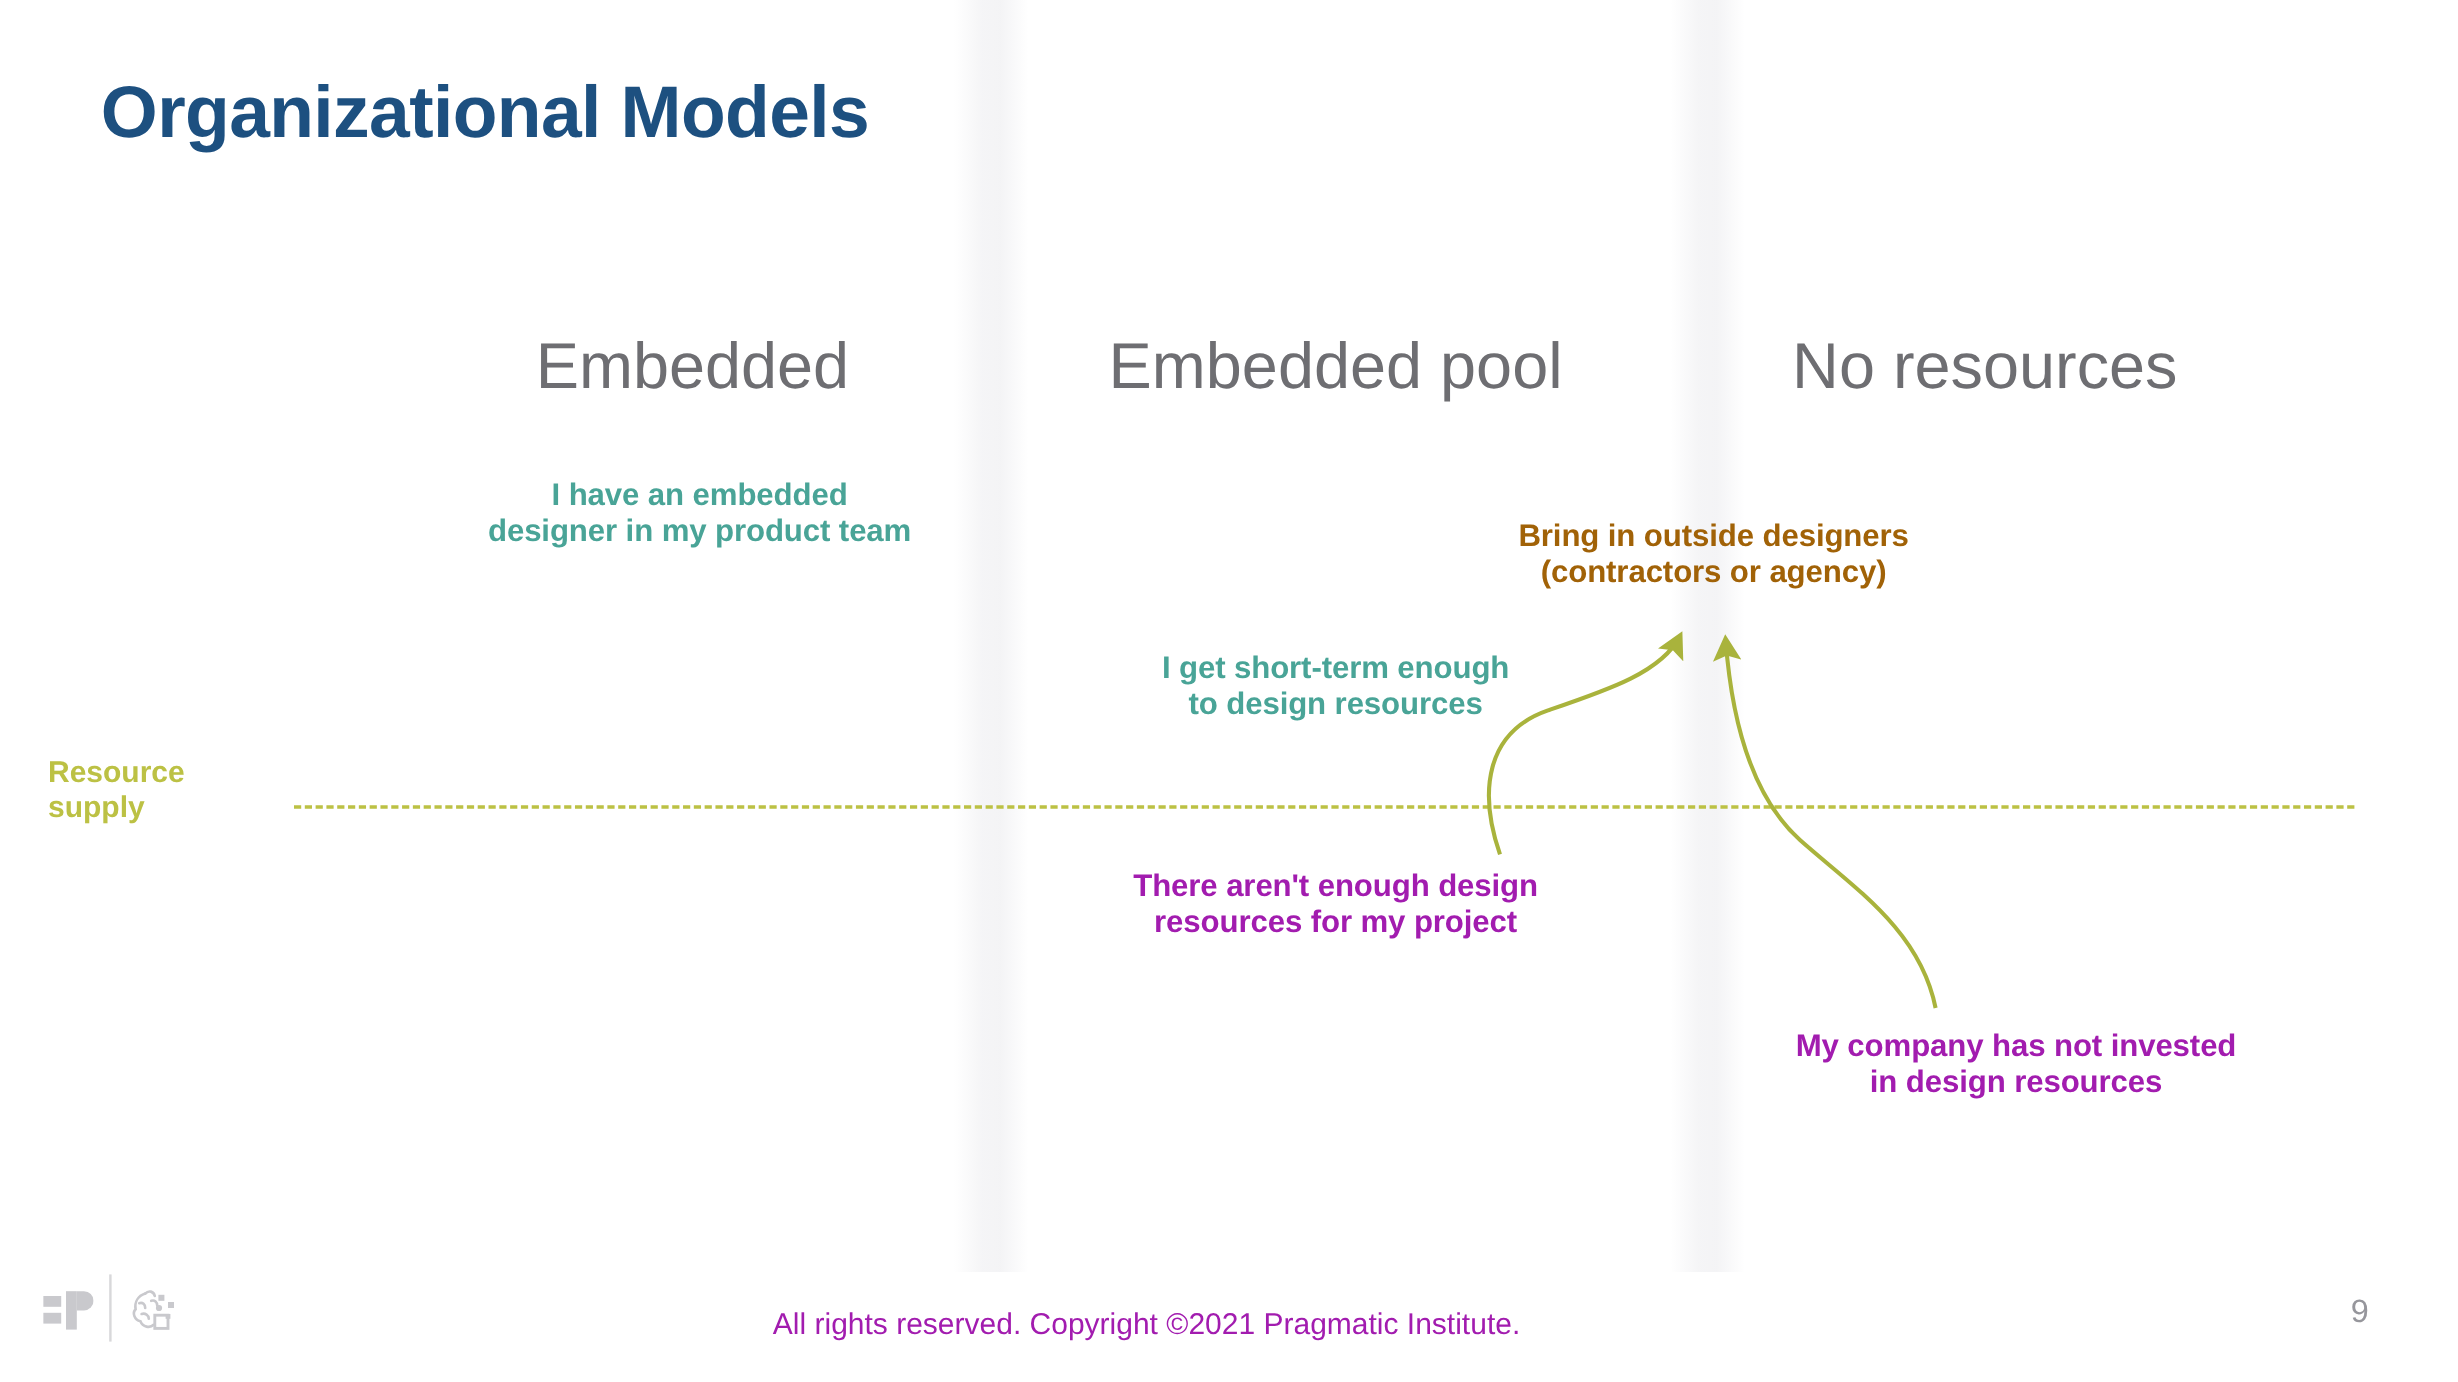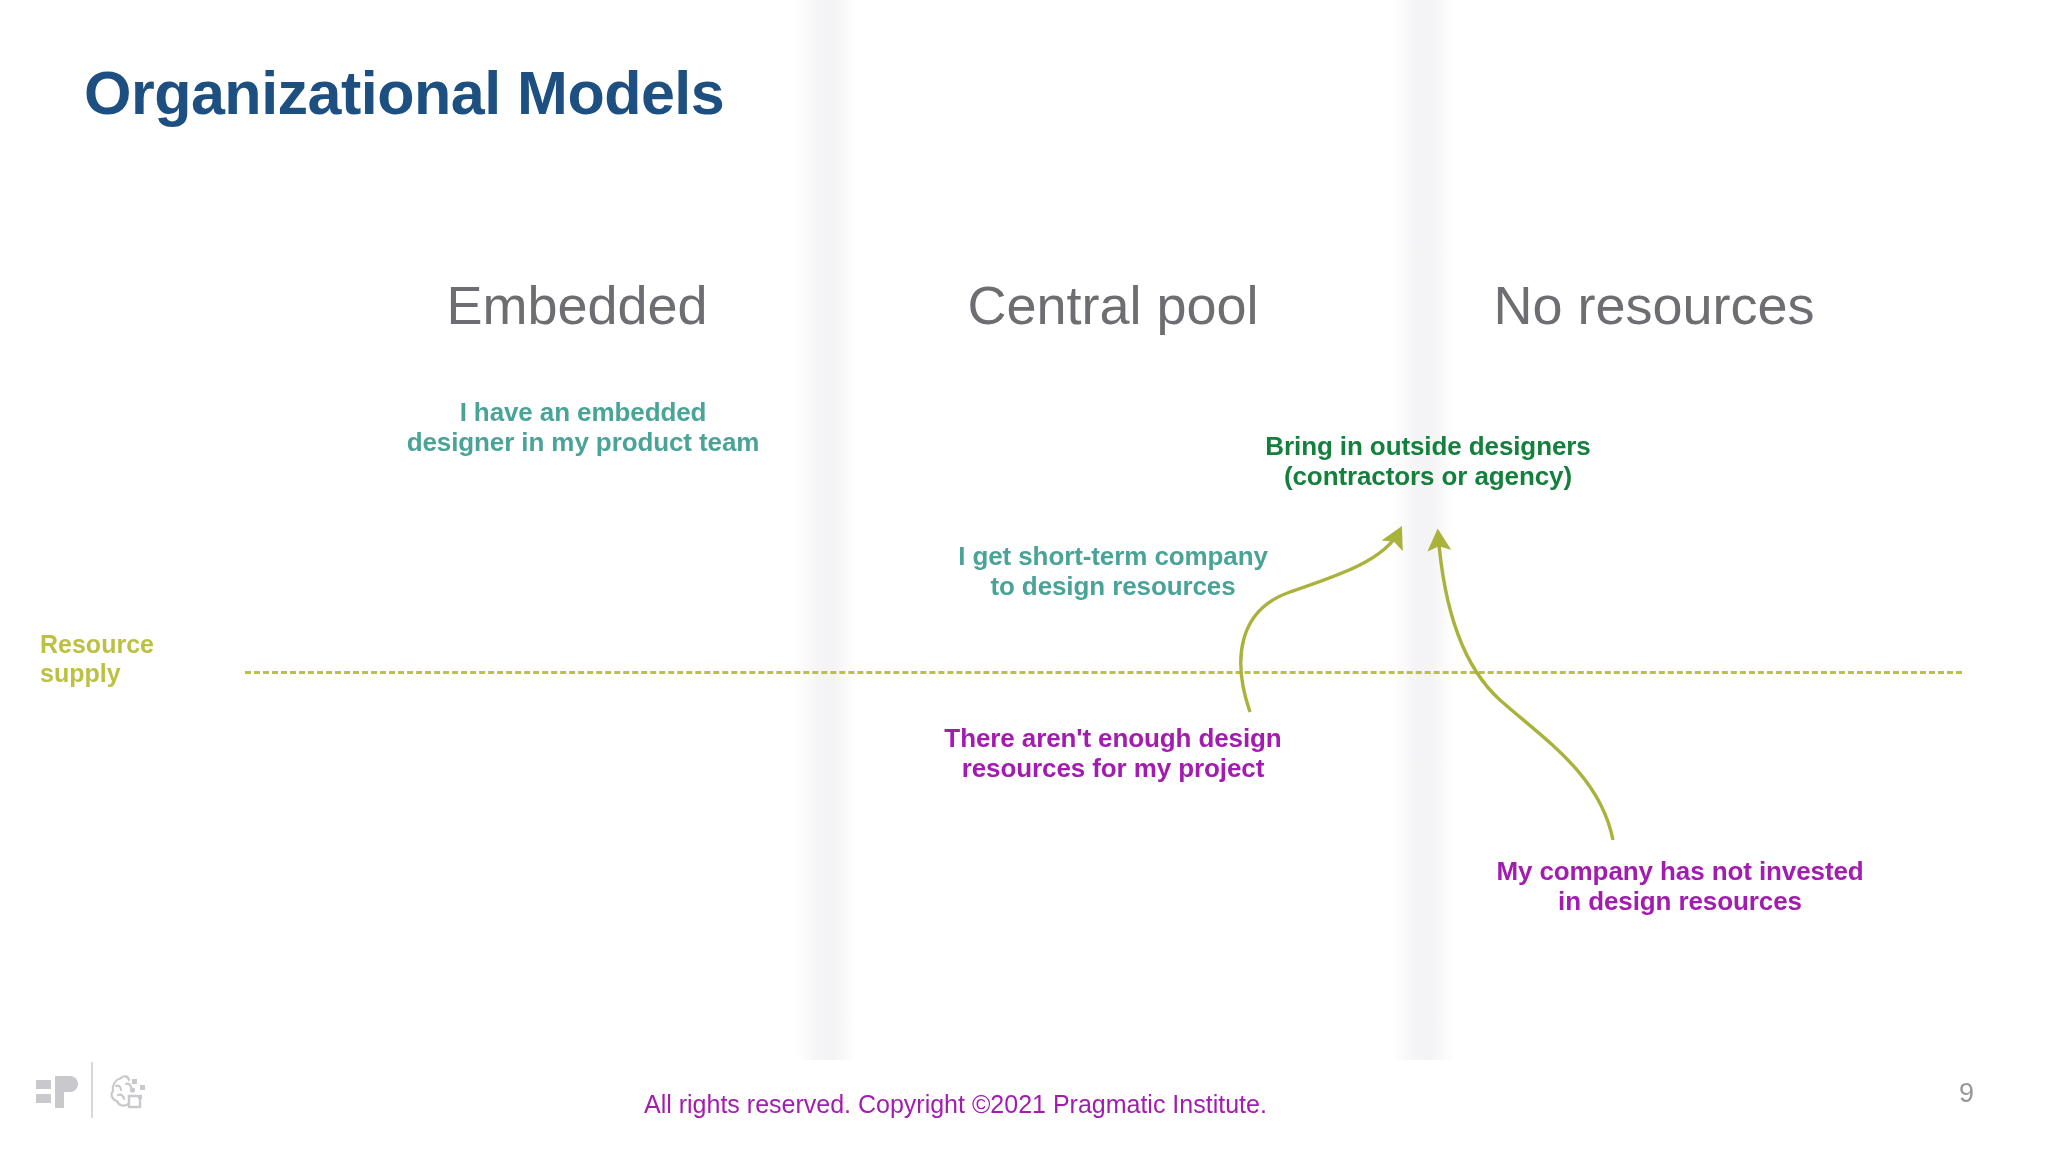--- a/index.html
+++ b/index.html
@@ -73,21 +73,21 @@
     position: absolute;
     font-size: 26px;
     font-weight: bold;
     line-height: 1.14;
     text-align: center;
     transform: translateX(-50%);
     white-space: pre-line;
     letter-spacing: -0.1px;
   }
   .callout.teal  { color: #49a497; }
-  .callout.olive { color: #15803d; }
+  .callout.olive { color: #a16207; }
   .callout.clay  { color: #a21caf; }
 
   #callout-embedded      { left: 583px;  top: 398px; }
   #callout-shortterm     { left: 1113px; top: 542px; }
   #callout-outside       { left: 1428px; top: 432px; }
   #callout-notenough     { left: 1113px; top: 724px; }
   #callout-notinvested   { left: 1680px; top: 857px; }
 
   
   #resource-supply-label {
@@ -160,30 +160,30 @@
 </style>
 </head>
 <body>
 
 <div class="band" id="band-a"></div>
 <div class="band" id="band-b"></div>
 
 <div id="page-title">Organizational Models</div>
 
 <div class="col-header" id="col-header-0">Embedded</div>
-<div class="col-header" id="col-header-1">Central pool</div>
+<div class="col-header" id="col-header-1">Embedded pool</div>
 <div class="col-header" id="col-header-2">No resources</div>
 
 <div id="resource-supply-label">Resource
 supply</div>
 <div id="supply-line"></div>
 
 <div class="callout teal" id="callout-embedded">I have an embedded
 designer in my product team</div>
-<div class="callout teal" id="callout-shortterm">I get short-term company
+<div class="callout teal" id="callout-shortterm">I get short-term enough
 to design resources</div>
 <div class="callout olive" id="callout-outside">Bring in outside designers
 (contractors or agency)</div>
 <div class="callout clay" id="callout-notenough">There aren't enough design
 resources for my project</div>
 <div class="callout clay" id="callout-notinvested">My company has not invested
 in design resources</div>
 
 <svg id="arrows-layer" viewBox="0 0 2048 1152">
   <defs>

